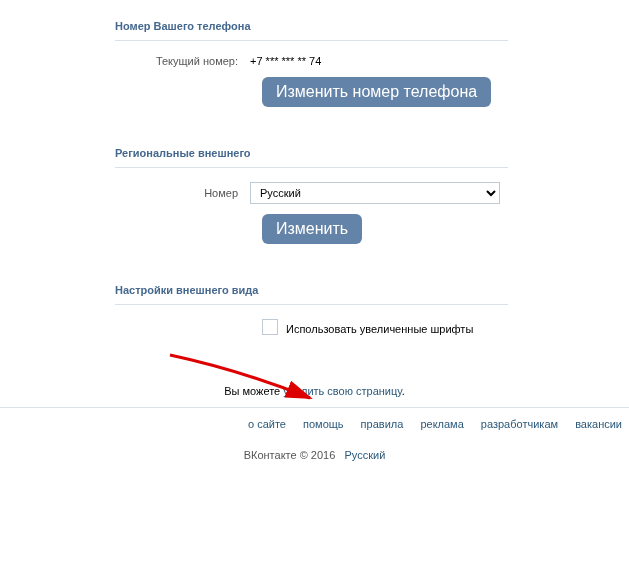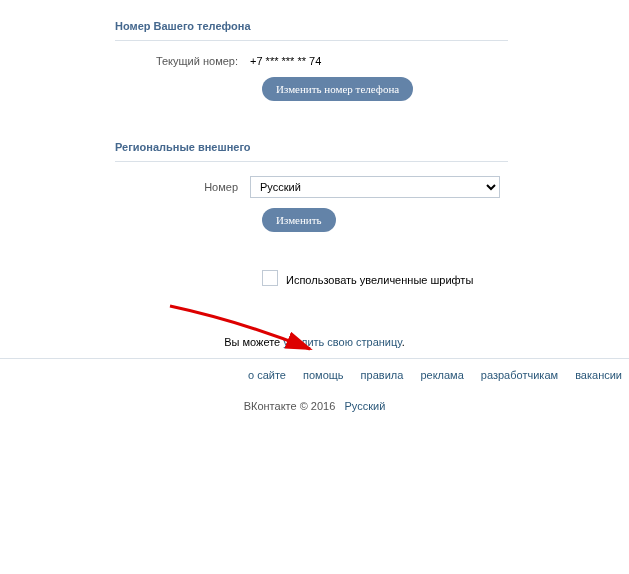--- a/index.html
+++ b/index.html
@@ -55,24 +55,24 @@
     display: flex;
     justify-content: flex-start;
     padding-left: 242px;
     margin-top: 4px;
   }
   .btn {
     background: #6383a8;
     color: #fff;
     border: none;
     padding: 6px 14px;
-    font-size: 11px;
-    font-family: Liberation Serif, serif;
+    font-size: 16px;
+    font-family: Liberation Sans, sans-serif;
     cursor: pointer;
-    border-radius: 12px;
+    border-radius: 6px;
   }
   .select-wrap {
     position: relative;
     display: inline-block;
   }
   select {
     width: 250px;
     padding: 3px 5px;
     font-size: 11px;
     font-family: inherit;
@@ -161,20 +161,21 @@
           <option>Русский</option>
         </select>
       </div>
     </div>
     <div class="btn-row">
       <button class="btn">Изменить</button>
     </div>
   </div>
 
   <div class="section">
+    <div class="section-title">Настройки внешнего вида</div>
     <div class="checkbox-row">
       <span class="checkbox"></span>
       <span>Использовать увеличенные шрифты</span>
     </div>
   </div>
 
   <div class="delete-row">
     <svg class="arrow" width="170" height="60">
       <defs>
         <marker id="ah" markerWidth="10" markerHeight="10" refX="8" refY="3" orient="auto">

